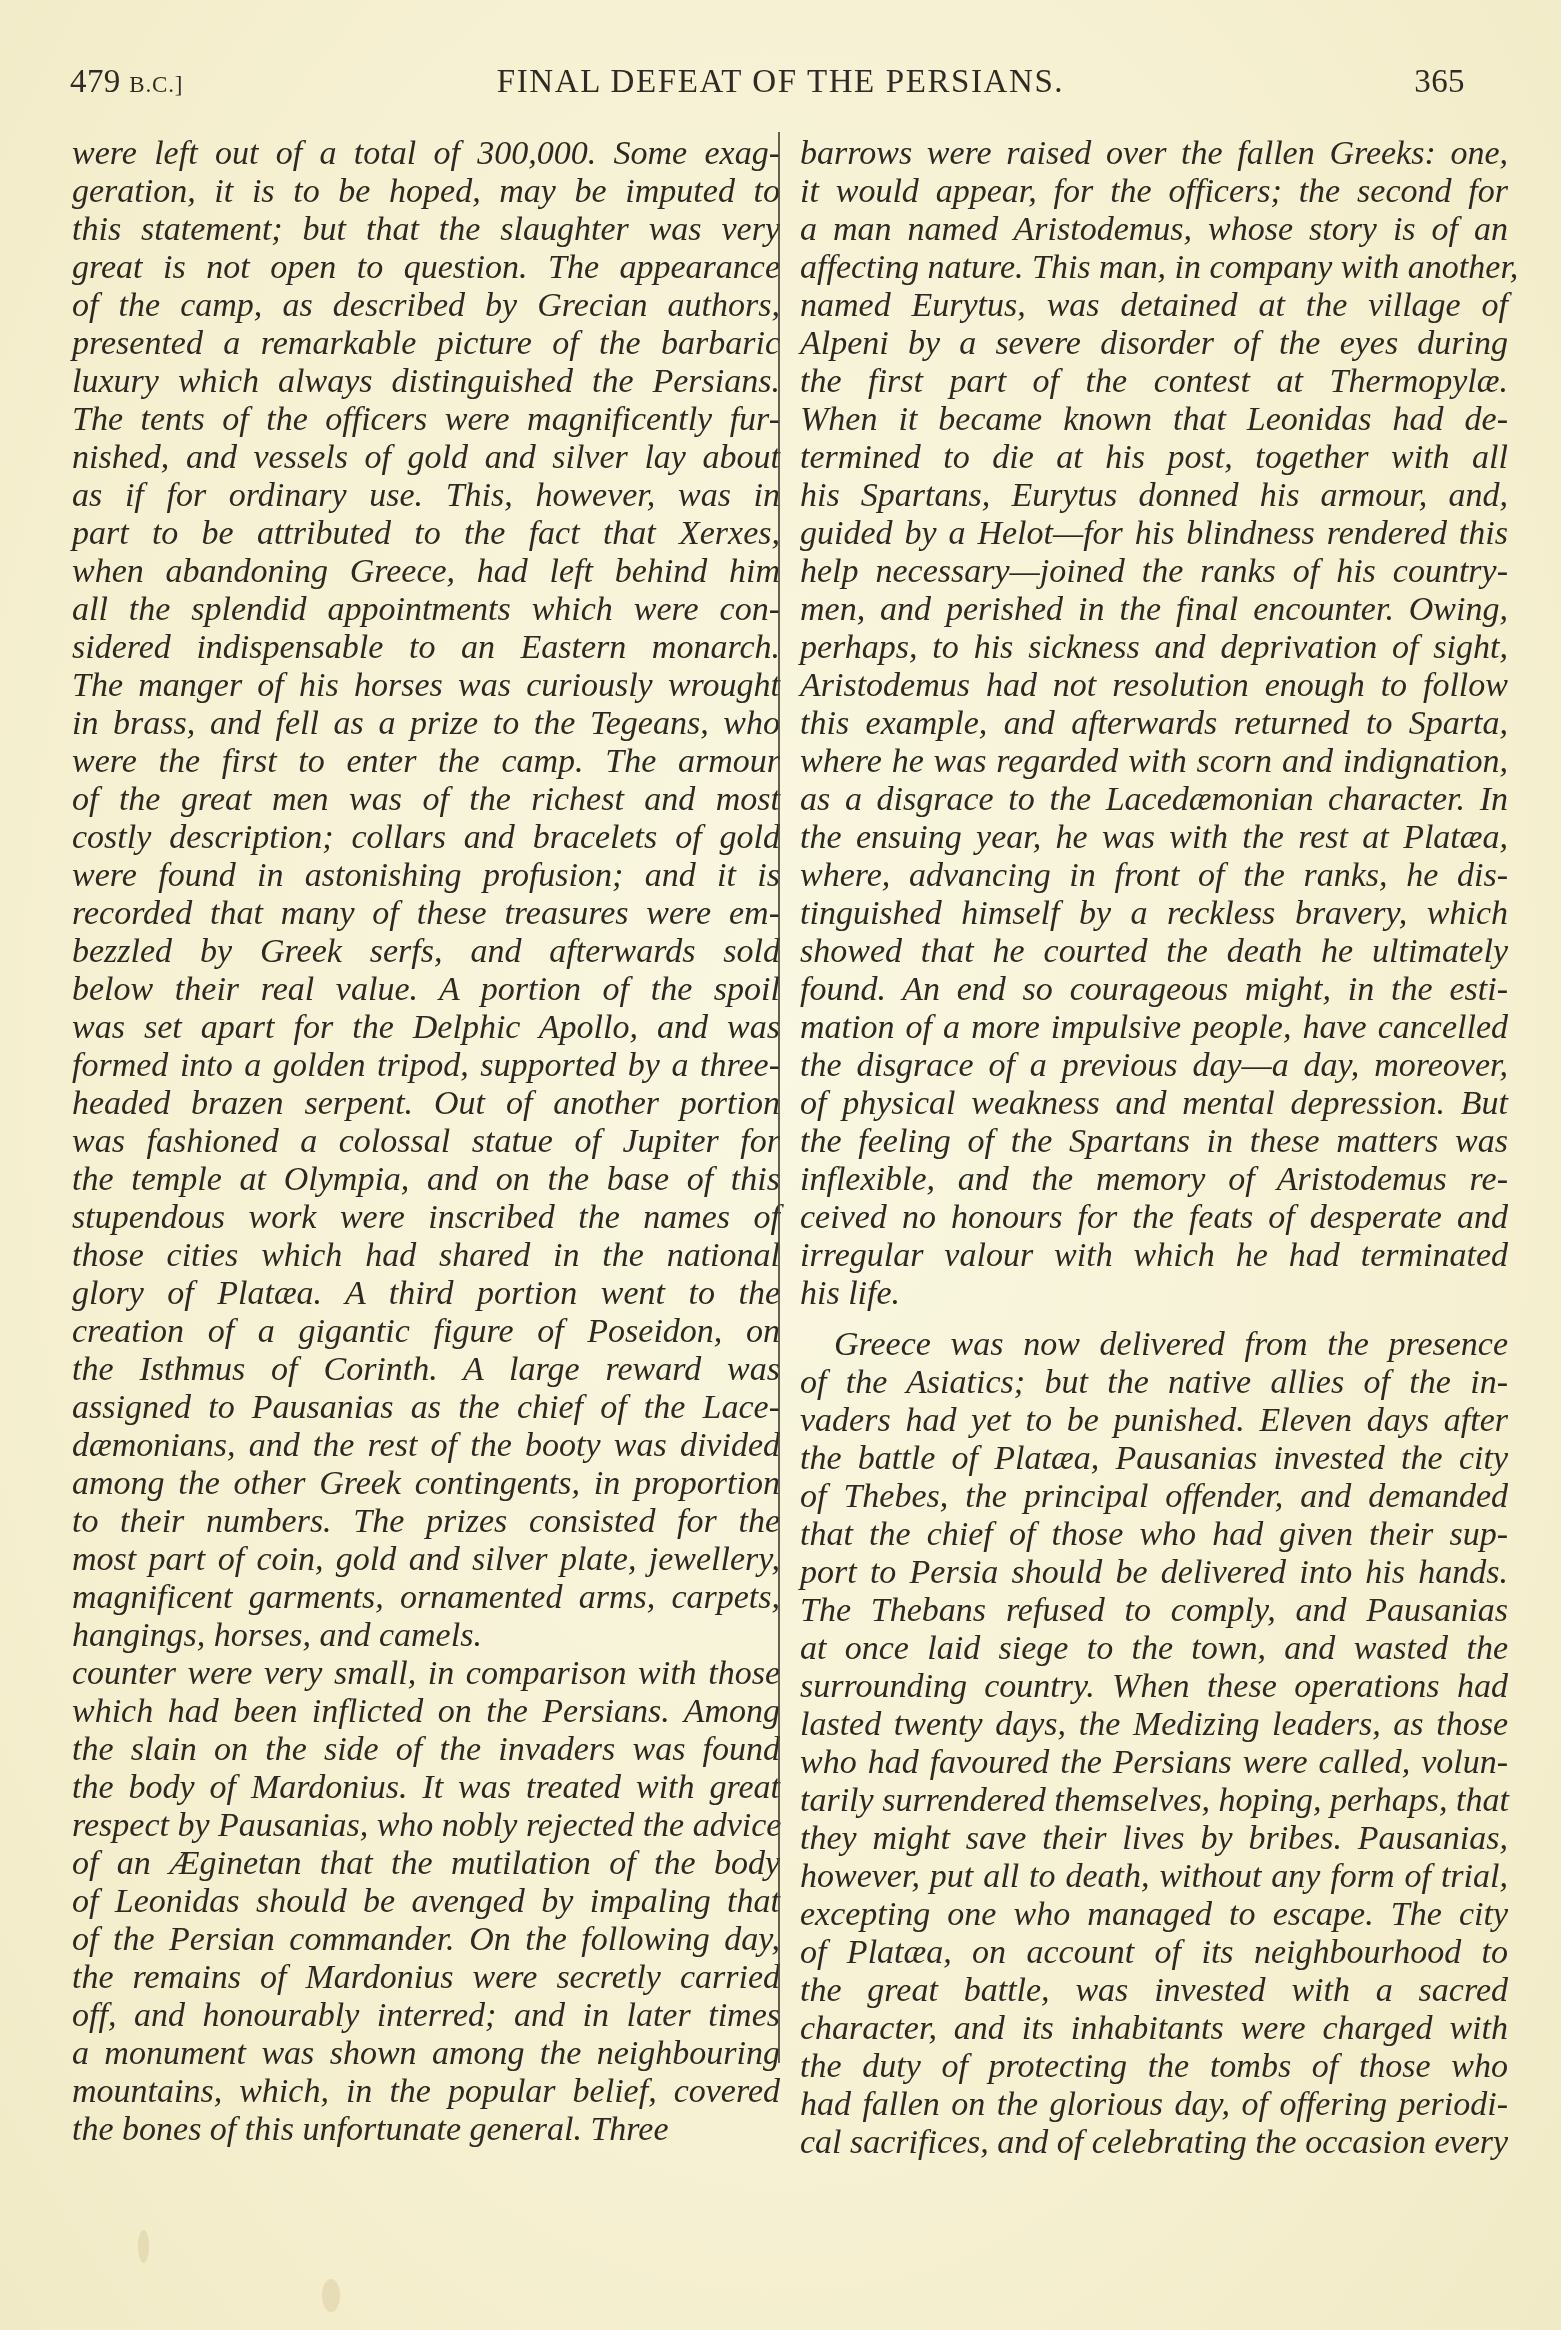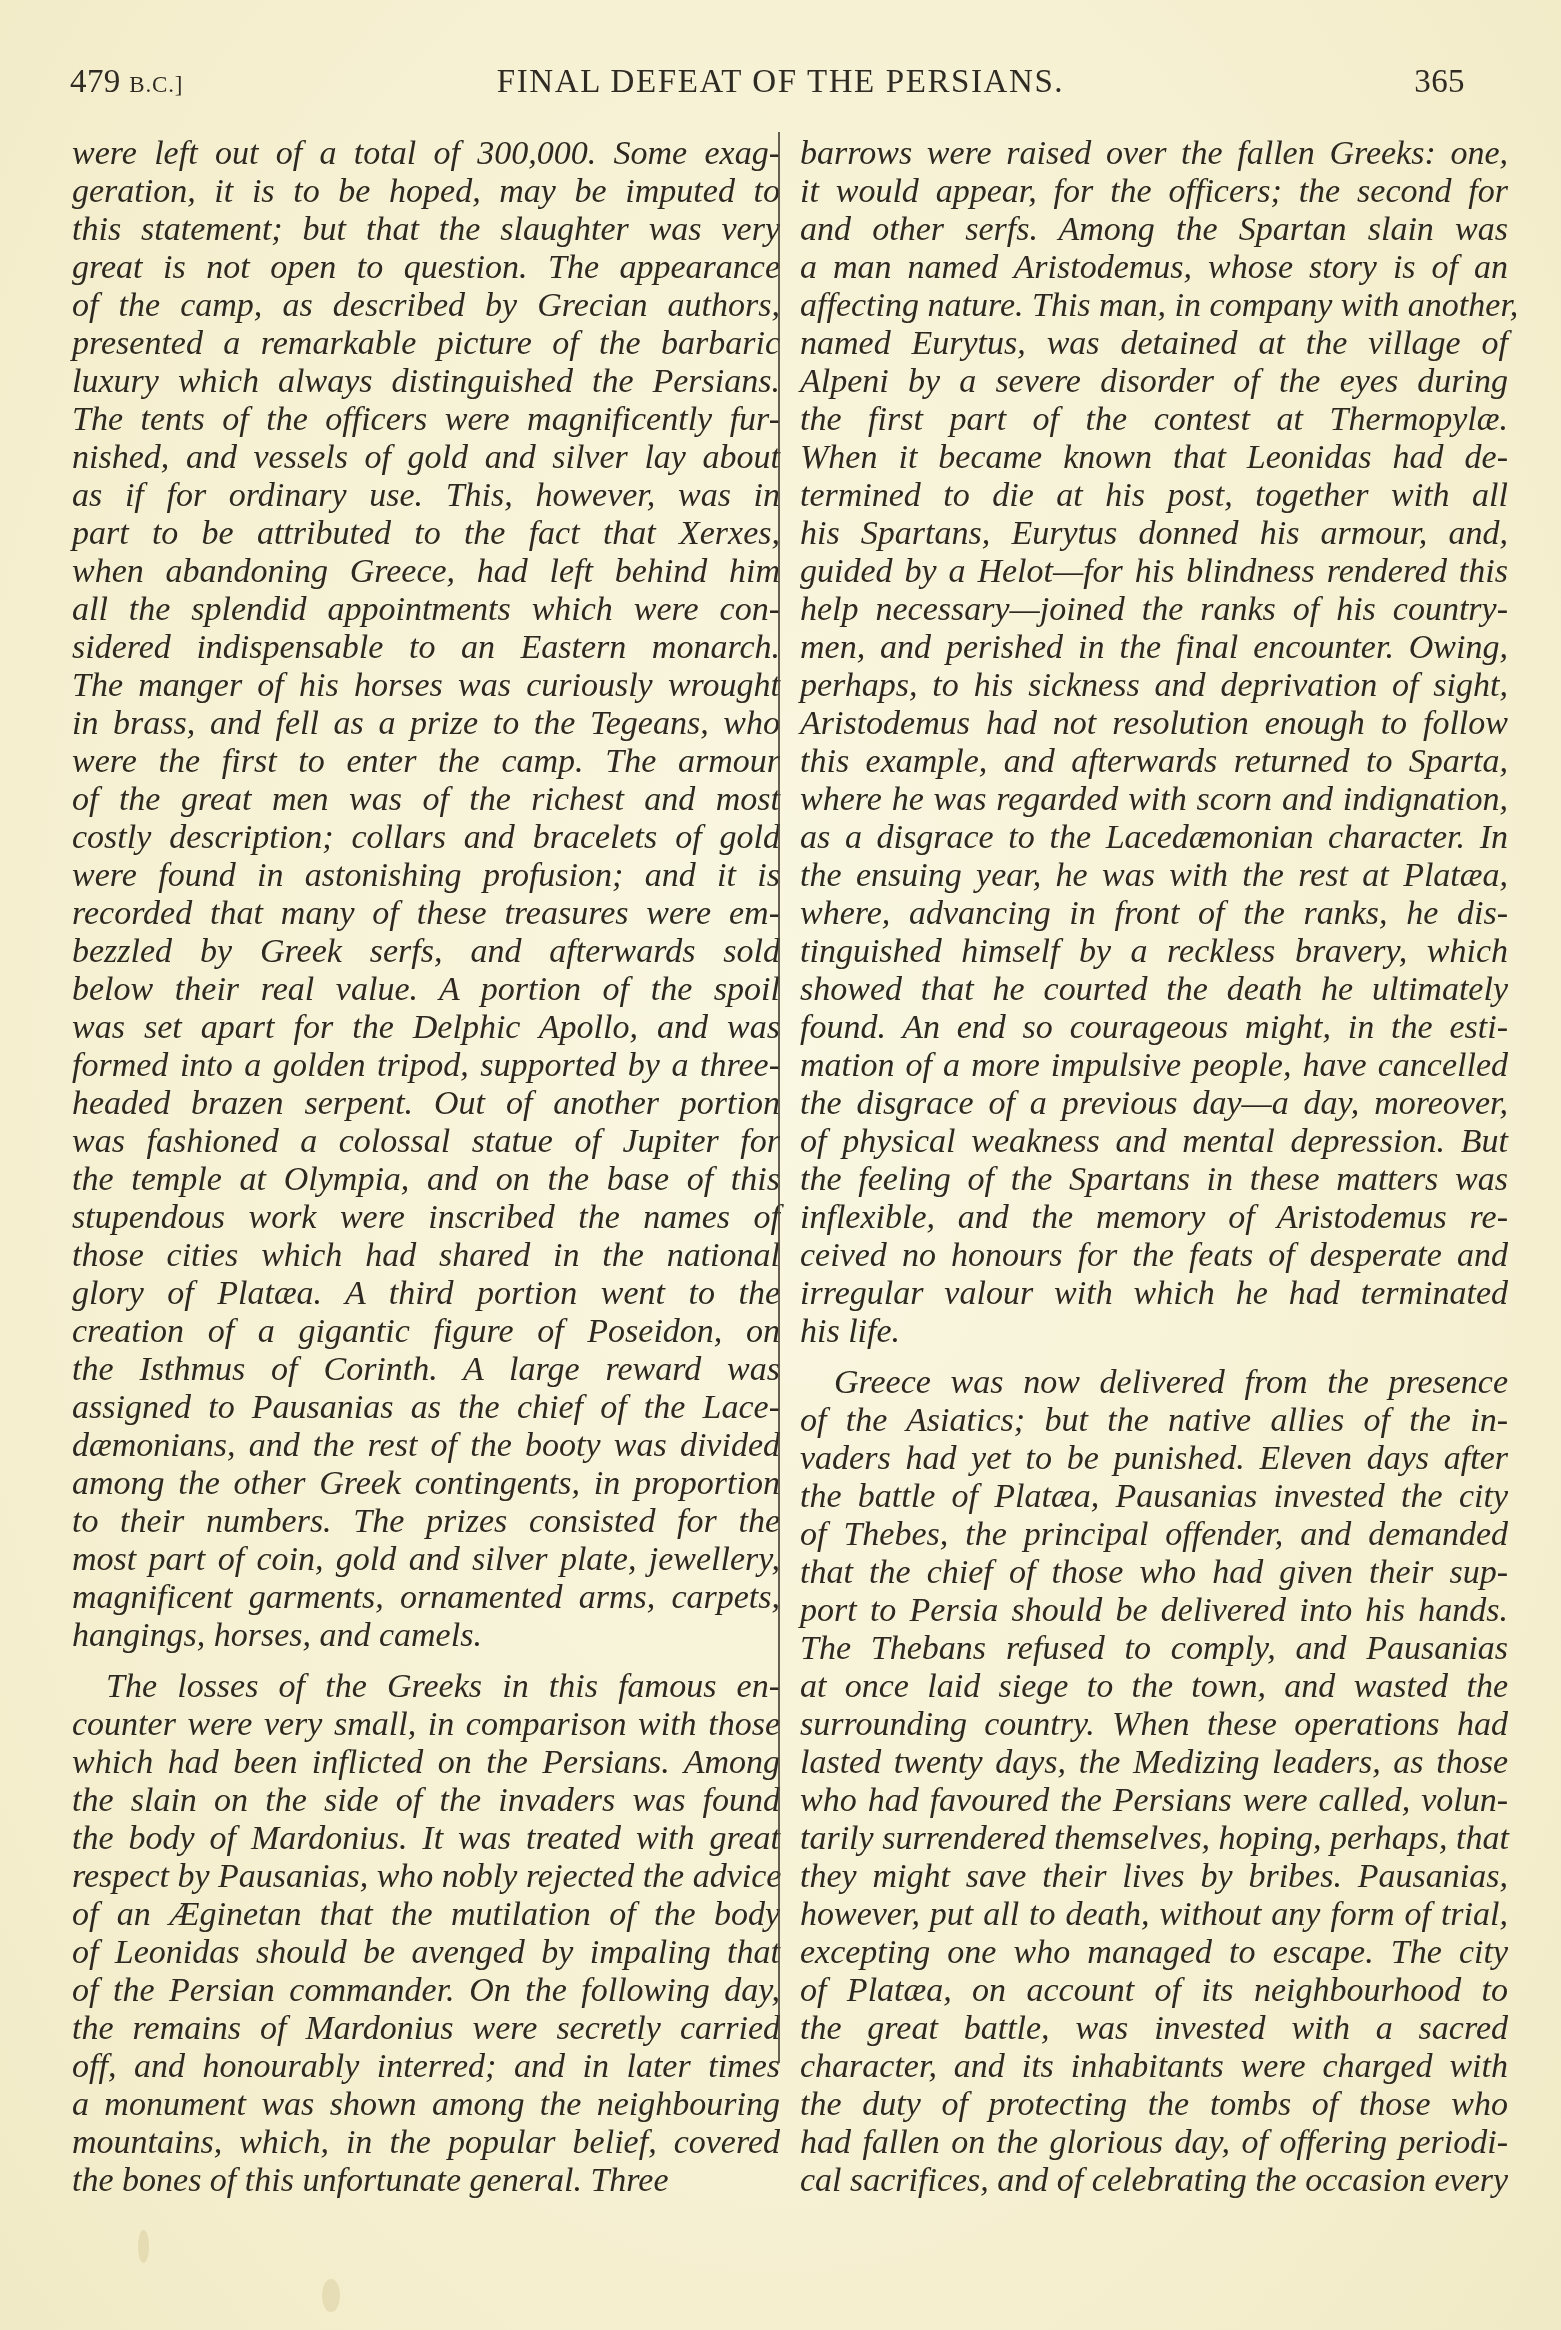--- a/index.html
+++ b/index.html
@@ -147,40 +147,38 @@
       <span class="line">glory of Platæa. A third portion went to the</span>
       <span class="line">creation of a gigantic figure of Poseidon, on</span>
       <span class="line">the Isthmus of Corinth. A large reward was</span>
       <span class="line">assigned to Pausanias as the chief of the Lace-</span>
       <span class="line">dæmonians, and the rest of the booty was divided</span>
       <span class="line">among the other Greek contingents, in proportion</span>
       <span class="line">to their numbers. The prizes consisted for the</span>
       <span class="line">most part of coin, gold and silver plate, jewellery,</span>
       <span class="line">magnificent garments, ornamented arms, carpets,</span>
       <span class="line end">hangings, horses, and camels.</span>
-      <span class="line ind">The losses of the Greeks in this famous en-</span>
       <span class="line">counter were very small, in comparison with those</span>
       <span class="line">which had been inflicted on the Persians. Among</span>
       <span class="line">the slain on the side of the invaders was found</span>
       <span class="line">the body of Mardonius. It was treated with great</span>
       <span class="line">respect by Pausanias, who nobly rejected the advice</span>
       <span class="line">of an Æginetan that the mutilation of the body</span>
       <span class="line">of Leonidas should be avenged by impaling that</span>
       <span class="line">of the Persian commander. On the following day,</span>
       <span class="line">the remains of Mardonius were secretly carried</span>
       <span class="line">off, and honourably interred; and in later times</span>
       <span class="line">a monument was shown among the neighbouring</span>
       <span class="line">mountains, which, in the popular belief, covered</span>
       <span class="line end">the bones of this unfortunate general. Three</span>
     </div>
   <div class="column-rule"></div>
   <div class="column right" id="col-right">
       <span class="line">barrows were raised over the fallen Greeks: one,</span>
       <span class="line">it would appear, for the officers; the second for</span>
-      <span class="line">and other serfs. Among the Spartan slain was</span>
       <span class="line">a man named Aristodemus, whose story is of an</span>
       <span class="line">affecting nature. This man, in company with another,</span>
       <span class="line">named Eurytus, was detained at the village of</span>
       <span class="line">Alpeni by a severe disorder of the eyes during</span>
       <span class="line">the first part of the contest at Thermopylæ.</span>
       <span class="line">When it became known that Leonidas had de-</span>
       <span class="line">termined to die at his post, together with all</span>
       <span class="line">his Spartans, Eurytus donned his armour, and,</span>
       <span class="line">guided by a Helot—for his blindness rendered this</span>
       <span class="line">help necessary—joined the ranks of his country-</span>

